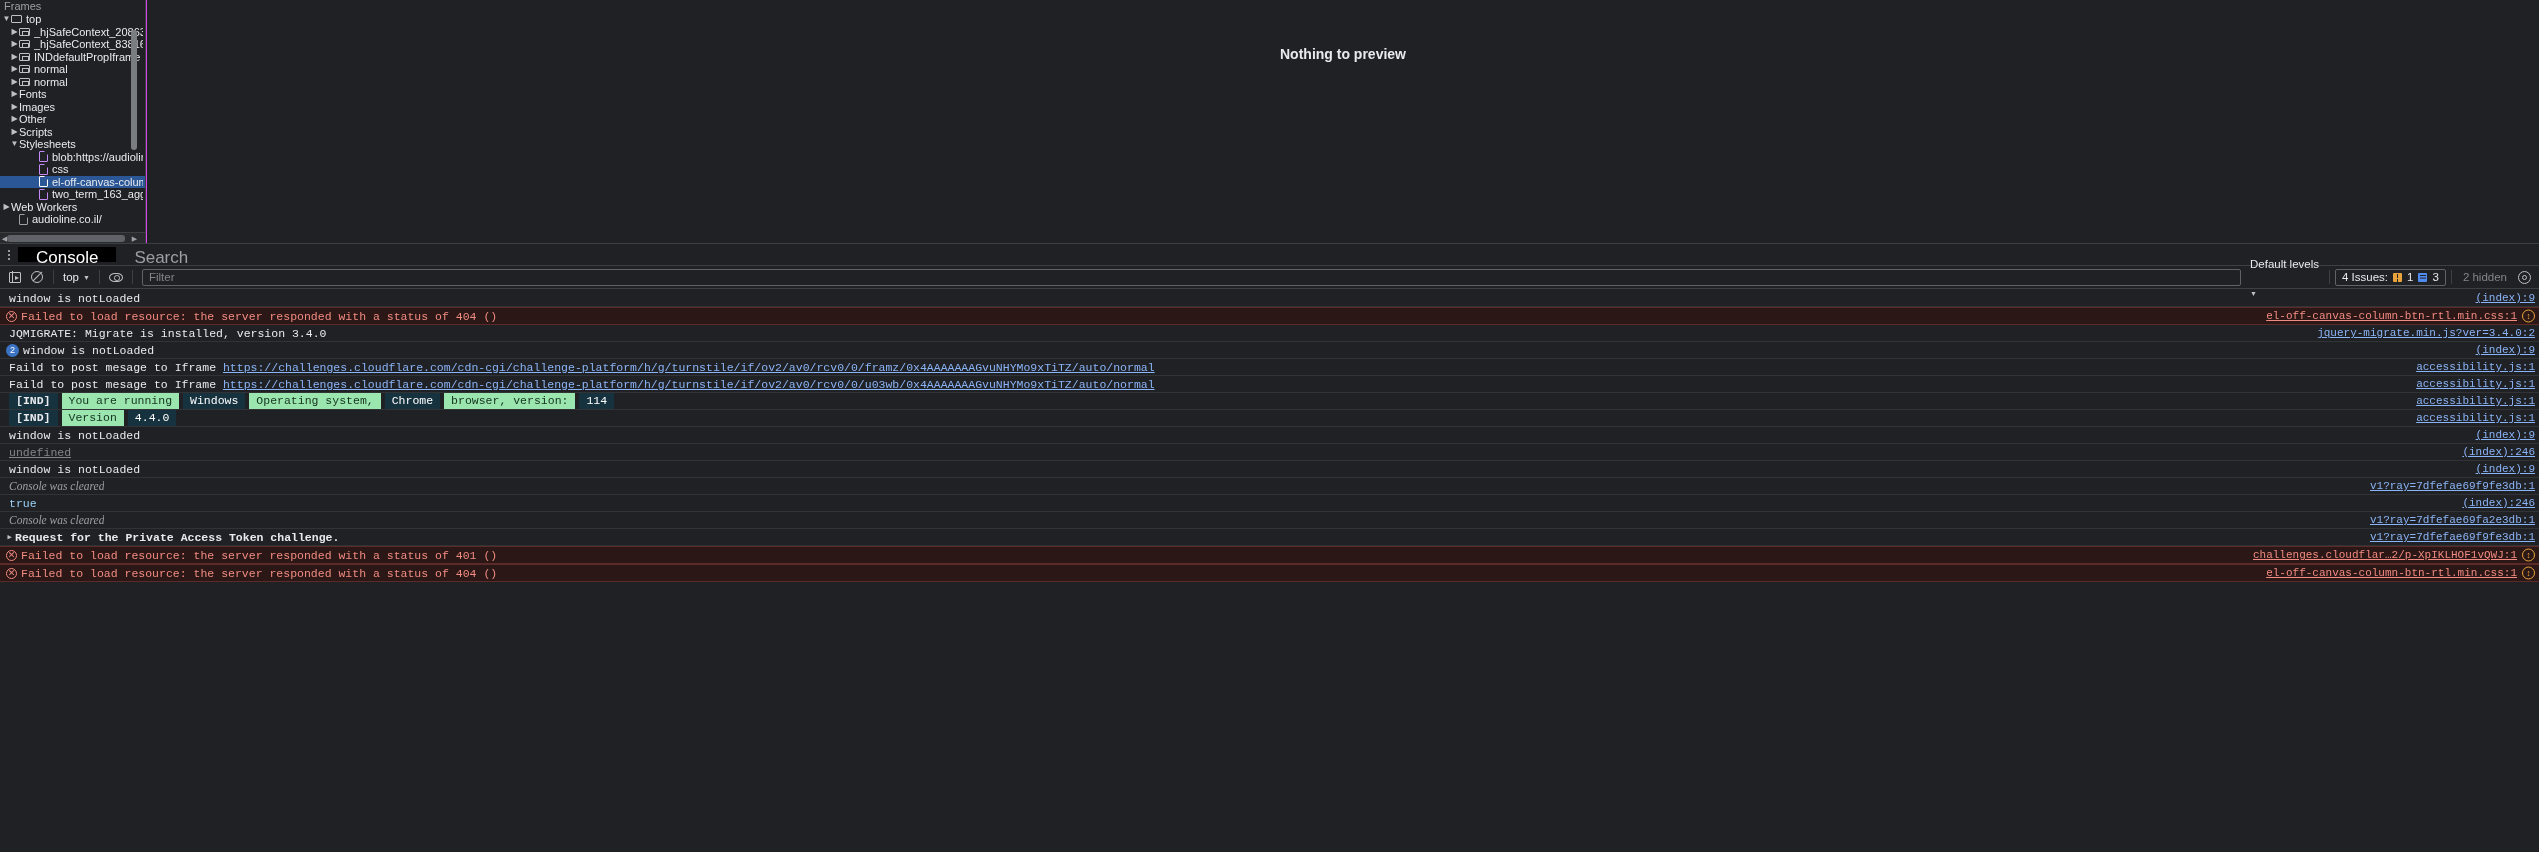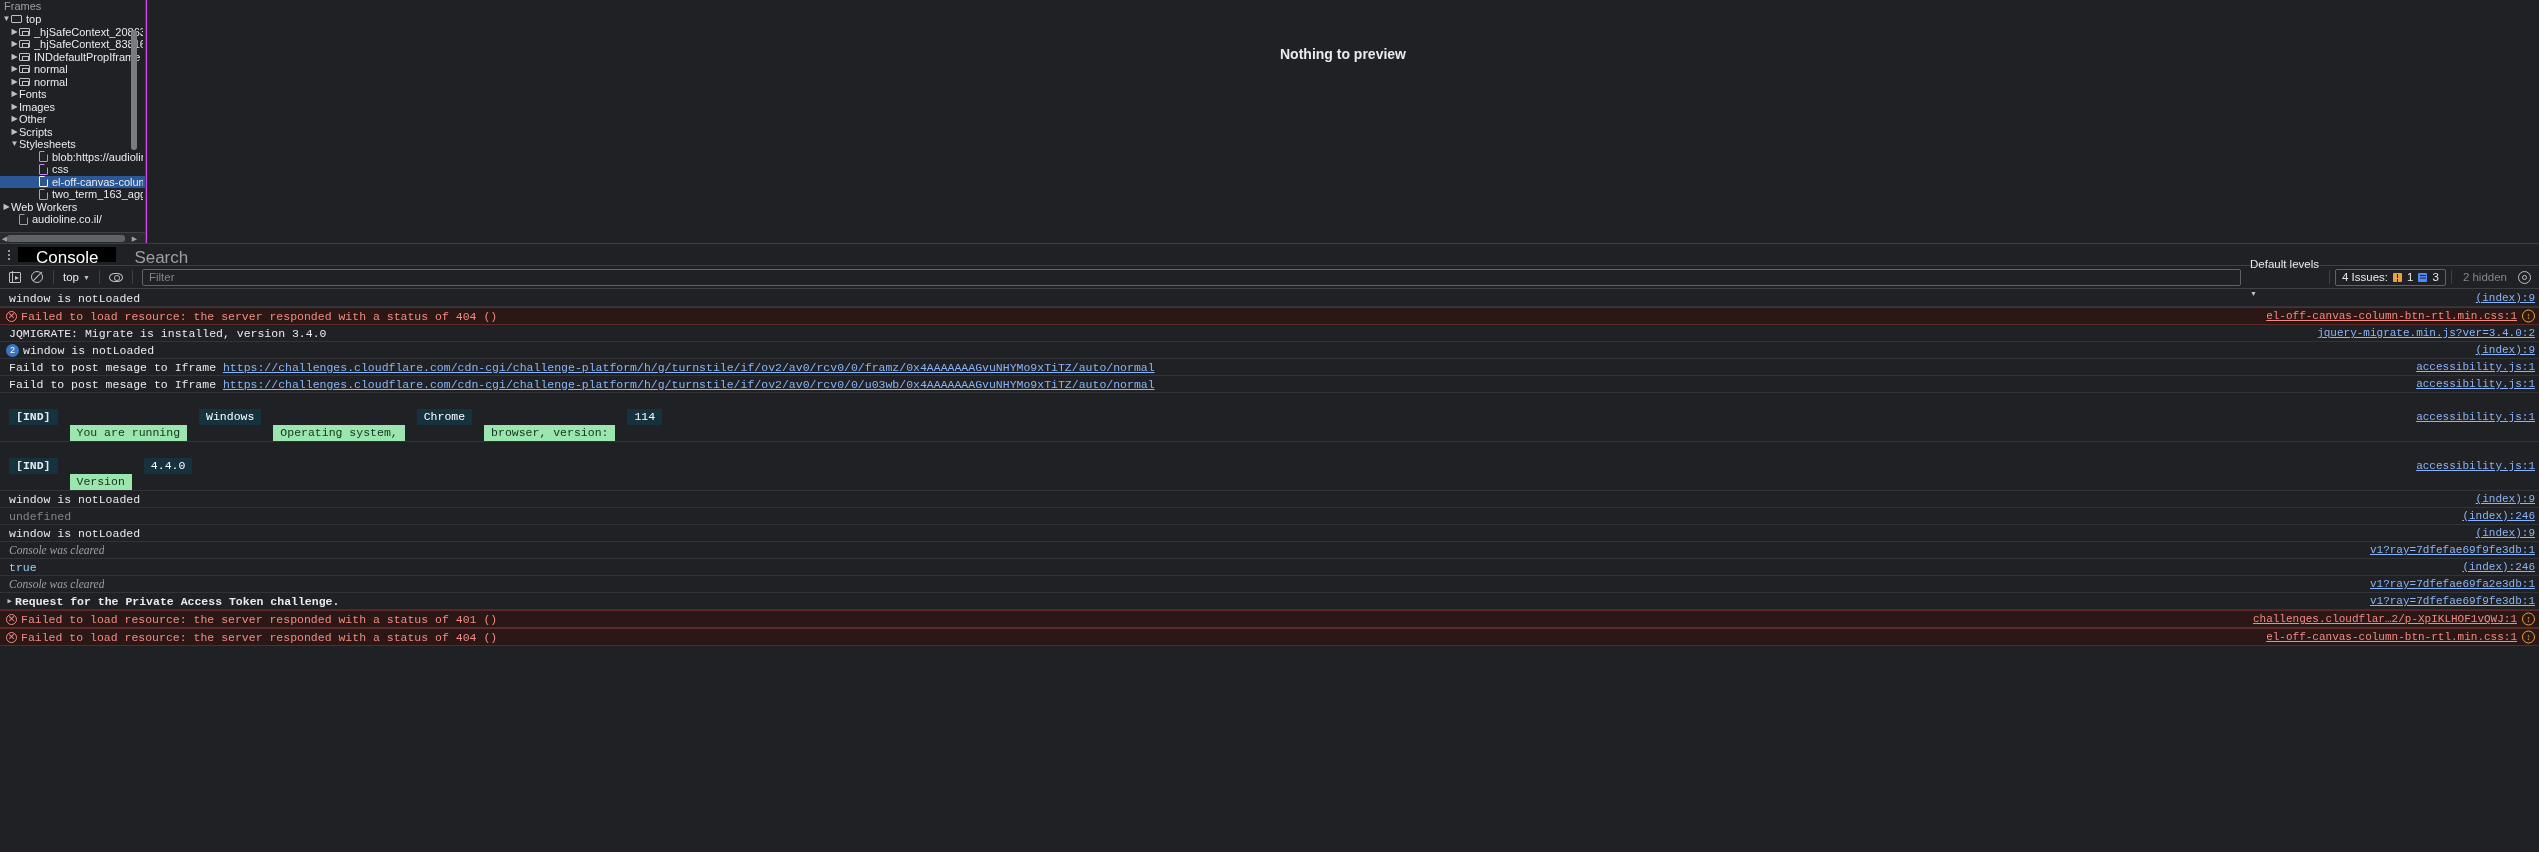--- a/index.html
+++ b/index.html
@@ -197,21 +197,21 @@
   .msg {
     position: relative; min-height: 16px; border-bottom: 1px solid #323336;
     display: flex; align-items: center; padding: 0 0 0 0;
   }
   .msg-body { flex: 1 1 auto; display: flex; align-items: center; padding-left: 9px; min-height: 16px; }
   .msg.error { background: #2b1715; border-top: 1px solid #5c2b29; border-bottom: 1px solid #5c2b29; }
   .msg.error .msg-text { color: #f28b82; }
   .msg.error .src-link { color: #f28b82; }
   .msg-text { color: #e8eaed; white-space: nowrap; overflow: hidden; }
   .msg-text.dim { color: #9aa0a6; font-style: italic; font-family: Liberation Serif, serif; }
-  .msg-text.undef { color: #80868b; }
+  .msg-text.undef { color: #80868b; text-decoration: underline; }
   .msg-text.bold { font-weight: bold; }
   .msg-text.true-val { color: #9ad0f5; }
 
   .badge-err {
     width: 11px; height: 11px; border-radius: 50%; background: #2b1715;
     border: 1.4px solid #f28b82; color: #f28b82; font-size: 9px;
     display: inline-flex; align-items: center; justify-content: center;
     margin-left: 4px; margin-right: 4px; flex: 0 0 auto; font-family: "Liberation Sans", sans-serif;
     line-height: 1;
   }
@@ -236,27 +236,27 @@
   .src-link.with-icon { right: 22px; }
   .issue-badge-icon {
     position: absolute; right: 4px; top: 50%; transform: translateY(-50%);
     width: 13px; height: 13px; border-radius: 50%; border: 1.4px solid #e8a33d;
     color: #e8a33d; font-size: 8px; display: flex; align-items: center; justify-content: center;
     font-family: "Liberation Sans", sans-serif;
   }
   .issue-badge-icon::after { content: "\2195"; font-size: 9px; line-height: 1; }
 
   
-  .chips { display: flex; align-items: center; gap: 12px; }
+  .chips { display: flex; align-items: center; gap: 4px; }
   .chip {
     padding: 1px 7px; font-size: 11.5px; font-family: "Liberation Mono", monospace;
     line-height: 14px; white-space: nowrap;
   }
   .chip.dark { background: #16323f; color: #e8eaed; font-weight: bold; }
-  .chip.green { background: #9be6ae; color: #15331f; margin-top: 32px; }
+  .chip.green { background: #9be6ae; color: #15331f; }
   .chip.navy { background: #16323f; color: #ffffff; }
 </style>
 </head>
 <body>
 
 <div class="app-top">
 
   <div class="frames-pane">
     <div class="frames-header">Frames</div>
     <div class="tree" id="tree-container">

